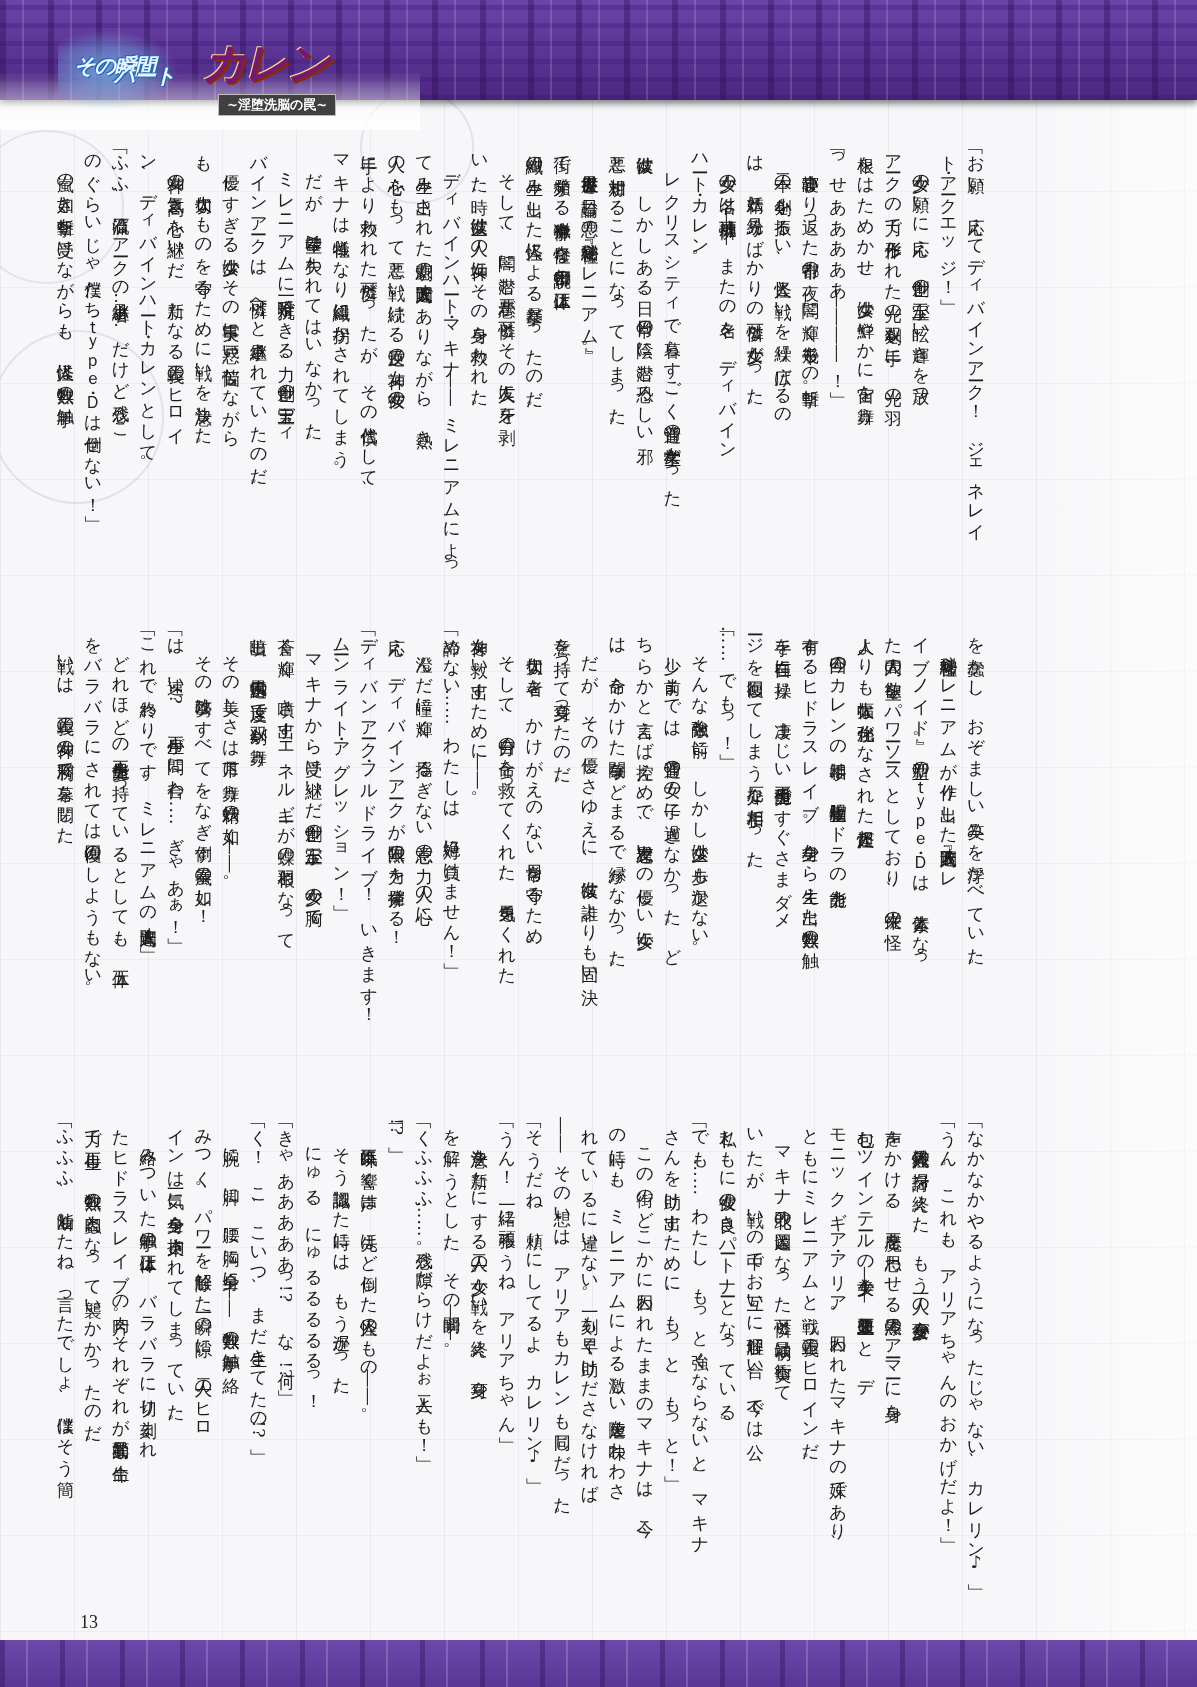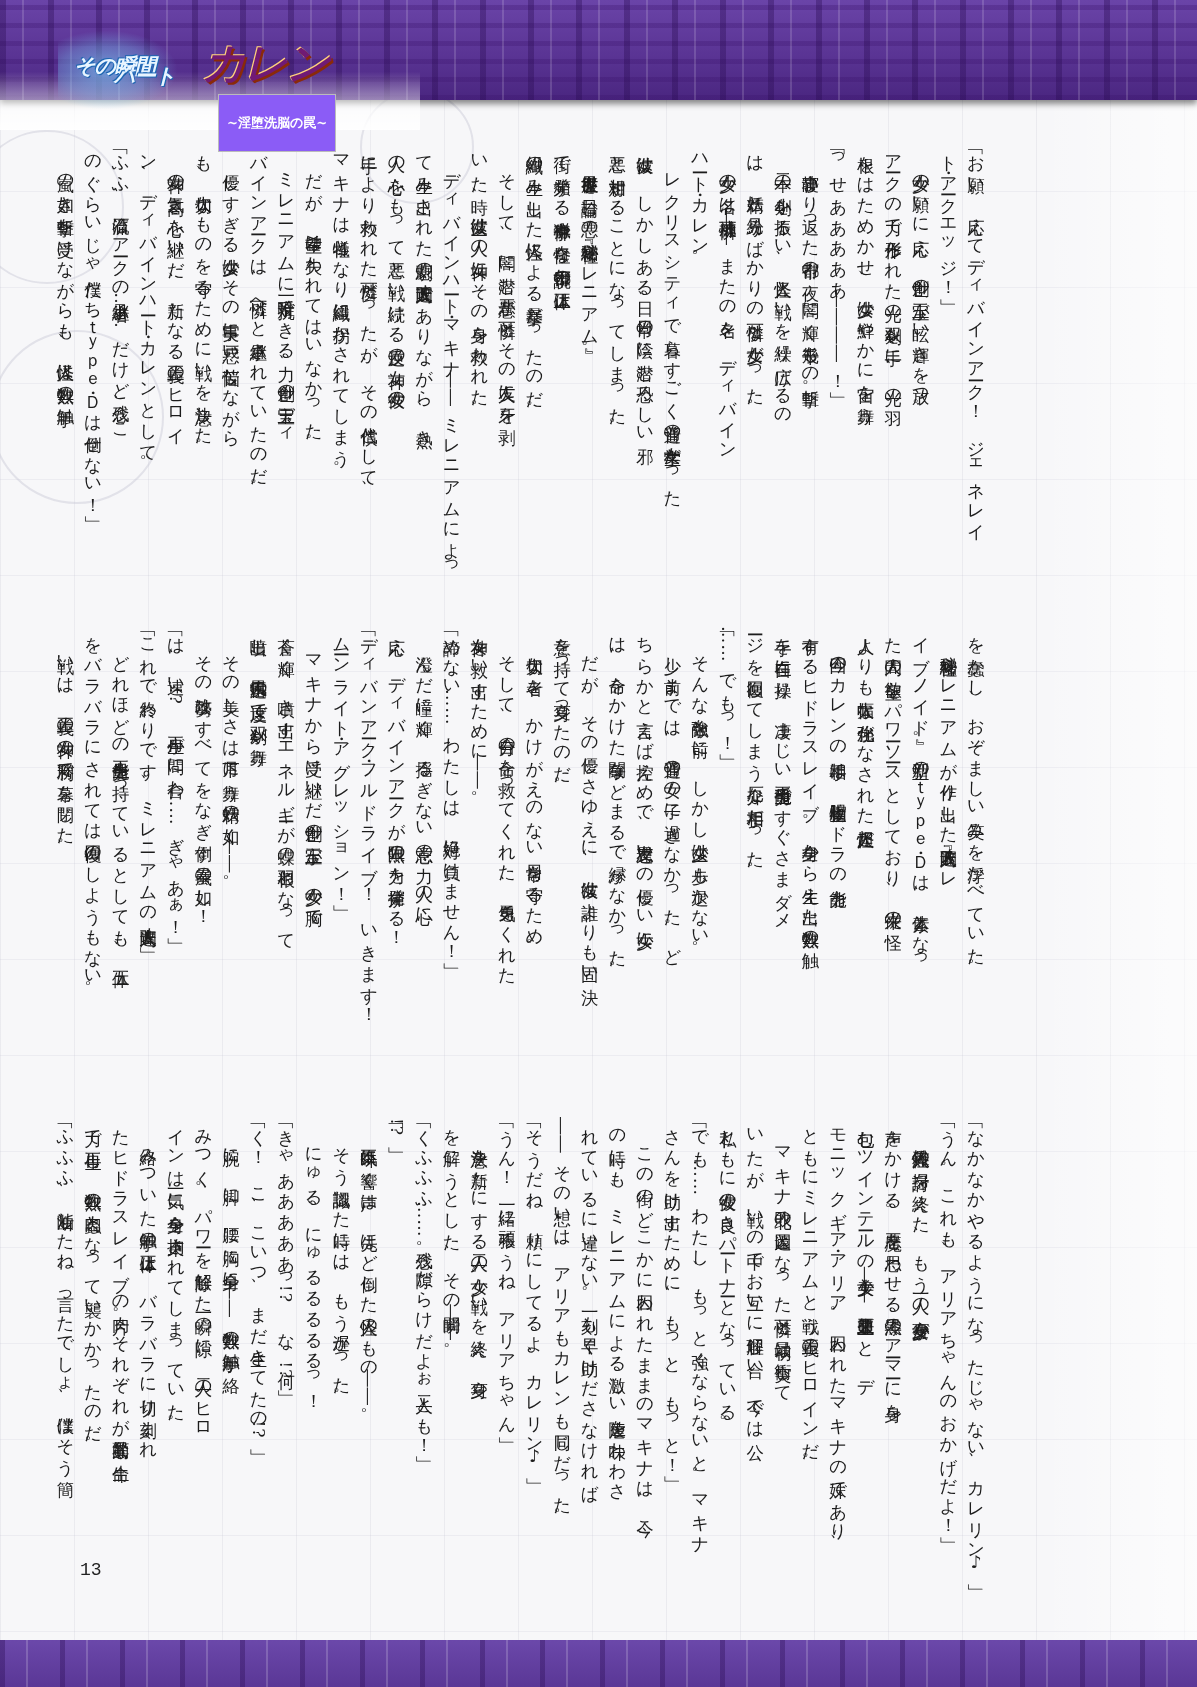--- a/index.html
+++ b/index.html
@@ -51,38 +51,38 @@
     position:absolute; left:144px; top:4px;
     font-family:"DejaVu Sans", sans-serif; font-weight:bold; font-size:44px; font-style:italic;
     color:#701a75; letter-spacing:-3px;
     text-shadow: 2px 2px 0 #8a2a0a, -1px -1px 0 #ffd27a;
   }
   .logo-splash {
     position:absolute; left:0; top:0; width:120px; height:80px;
     background: radial-gradient(ellipse at 40% 50%, rgba(120,190,240,0.75) 0%, rgba(120,190,240,0.35) 45%, transparent 70%);
   }
   .logo-sub {
-    position:absolute; left:160px; top:64px; padding:19px 8px;
-    background:#8b5cf6; color:#fff; border:1px solid #bbb;
+    position:absolute; left:160px; top:64px; padding:1px 8px;
+    background:#404040; color:#fff; border:1px solid #bbb;
     font-family:"DejaVu Serif", serif; font-size:13px; font-weight:bold;
   }
   .section {
     position:absolute;
     writing-mode: vertical-rl;
     font-size:17.4px;
     line-height:27.6px;
     letter-spacing:0.9px;
   }
   .section .col { display:block; white-space:nowrap; }
   .sec1 { right:208px; top:143px; height:440px; }
   .sec2 { right:208px; top:625px; height:440px; }
   .sec3 { right:208px; top:1117px; height:440px; }
   .page-number {
-    position:absolute; left:80px; top:1560px;
-    font-family:Liberation Mono, monospace; font-size:18px; color:#222;
+    position:absolute; left:80px; top:1612px;
+    font-family:Liberation Serif, serif; font-size:18px; color:#222;
   }
   .footer-band {
     position:absolute; left:0; top:1640px; width:1197px; height:47px;
     background:
       repeating-linear-gradient(90deg, rgba(40,10,80,0.35) 0 5px, transparent 5px 26px, rgba(255,255,255,0.18) 26px 28px, transparent 28px 60px),
       linear-gradient(180deg, #6b48aa 0%, #5a3796 100%);
   }
   .right-panel {
     position:absolute; right:0; top:100px; width:160px; height:1540px;
     background:linear-gradient(90deg, rgba(255,255,255,0) 0%, rgba(255,255,255,0.6) 100%);

